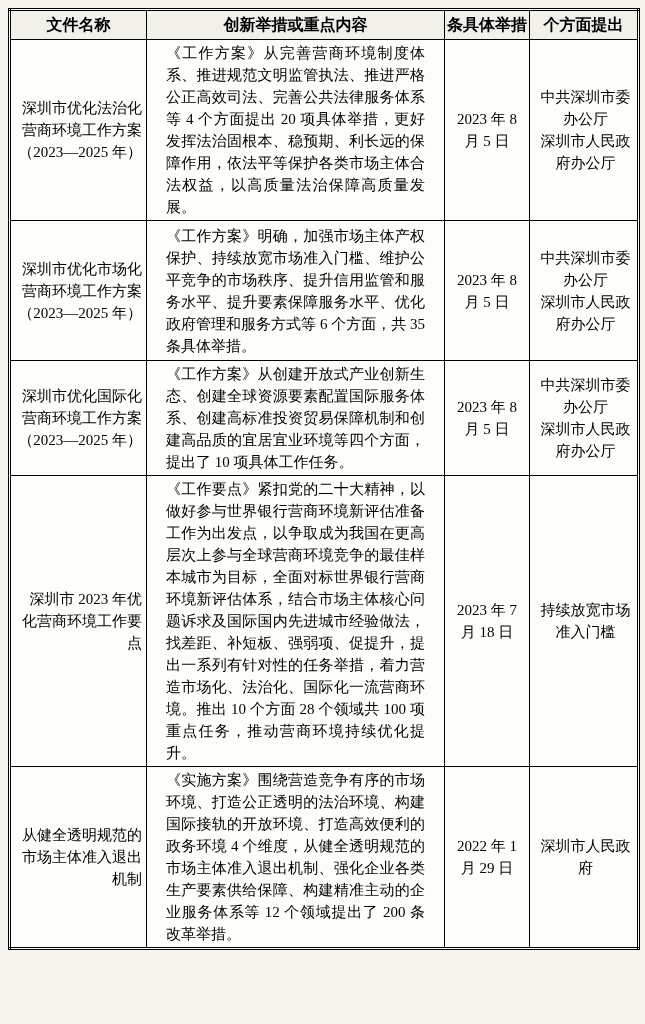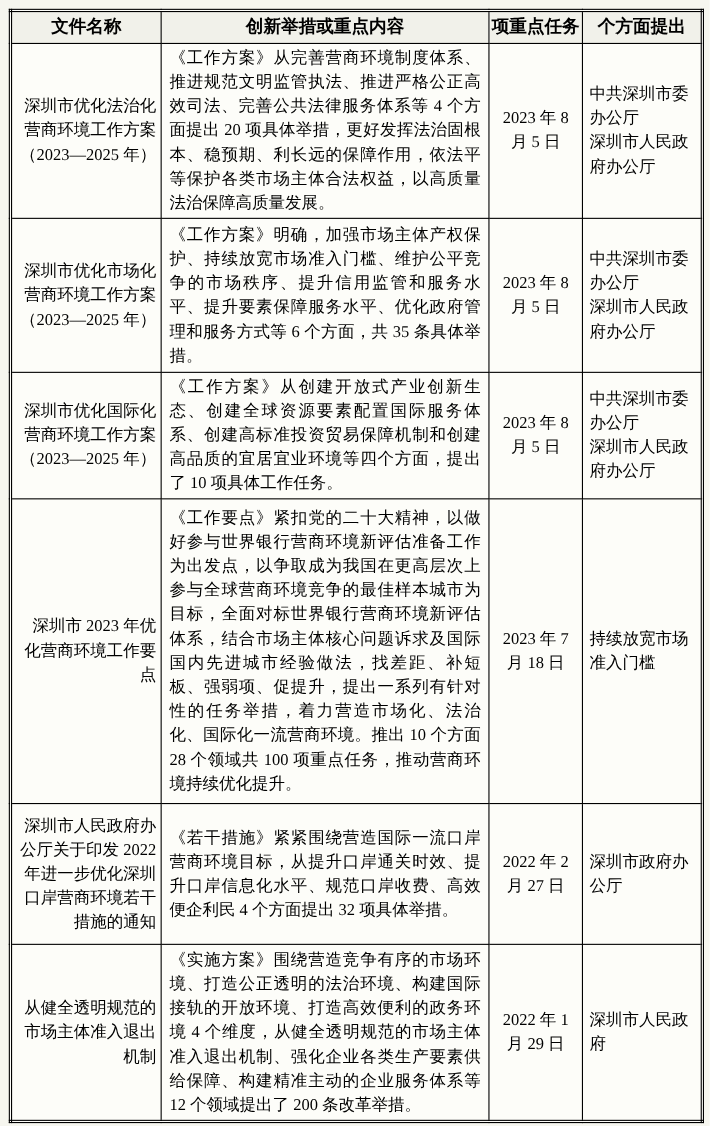--- a/index.html
+++ b/index.html
@@ -23,21 +23,21 @@
     border-collapse: collapse;
     table-layout: fixed;
     border: 3px double #000;
     background: #fdfdf9;
   }
   .doc-table th, .doc-table td {
     border: 1px solid #000;
     font-size: 15px;
     line-height: 22px;
     vertical-align: middle;
-    padding: 2px 7px;
+    padding: 2px 19px;
     overflow: hidden;
     word-break: break-word;
   }
   .doc-table thead th {
     background: #f1f1ea;
     font-weight: bold;
     font-size: 16px;
     text-align: center;
     padding: 2px 2px;
     margin-top: 36px;
@@ -64,41 +64,41 @@
     text-align: justify;
   }
   td.date-cell {
     text-align: center;
     white-space: pre-line;
     padding-left: 2px;
     padding-right: 2px;
     margin-top: 24px;
   }
   td.unit-cell {
-    text-align: left;
+    text-align: center;
     white-space: pre-line;
     padding-left: 6px;
     padding-right: 2px;
   }
 </style>
 </head>
 <body>
 
 <table class="doc-table">
   <colgroup>
     <col class="col-name">
     <col class="col-cont">
     <col class="col-date">
     <col class="col-unit">
   </colgroup>
   <thead>
     <tr class="hdr">
       <th>文件名称</th>
       <th>创新举措或重点内容</th>
-      <th>项重点任务</th>
+      <th>条具体举措</th>
       <th>个方面提出</th>
     </tr>
   </thead>
   <tbody>
     <tr class="r1">
       <td class="name-cell">深圳市优化法治化营商环境工作方案（2023—2025 年）</td>
       <td class="cont-cell">《工作方案》从完善营商环境制度体系、推进规范文明监管执法、推进严格公正高效司法、完善公共法律服务体系等 4 个方面提出 20 项具体举措，更好发挥法治固根本、稳预期、利长远的保障作用，依法平等保护各类市场主体合法权益，以高质量法治保障高质量发展。</td>
       <td class="date-cell">2023 年 8
 月 5 日</td>
       <td class="unit-cell">中共深圳市委办公厅
@@ -120,27 +120,20 @@
       <td class="unit-cell">中共深圳市委办公厅
 深圳市人民政府办公厅</td>
     </tr>
     <tr class="r4">
       <td class="name-cell">深圳市 2023 年优化营商环境工作要点</td>
       <td class="cont-cell">《工作要点》紧扣党的二十大精神，以做好参与世界银行营商环境新评估准备工作为出发点，以争取成为我国在更高层次上参与全球营商环境竞争的最佳样本城市为目标，全面对标世界银行营商环境新评估体系，结合市场主体核心问题诉求及国际国内先进城市经验做法，找差距、补短板、强弱项、促提升，提出一系列有针对性的任务举措，着力营造市场化、法治化、国际化一流营商环境。推出 10 个方面 28 个领域共 100 项重点任务，推动营商环境持续优化提升。</td>
       <td class="date-cell">2023 年 7
 月 18 日</td>
       <td class="unit-cell">持续放宽市场准入门槛</td>
     </tr>
-    <tr class="r5">
-      <td class="name-cell">深圳市人民政府办公厅关于印发 2022 年进一步优化深圳口岸营商环境若干措施的通知</td>
-      <td class="cont-cell">《若干措施》紧紧围绕营造国际一流口岸营商环境目标，从提升口岸通关时效、提升口岸信息化水平、规范口岸收费、高效便企利民 4 个方面提出 32 项具体举措。</td>
-      <td class="date-cell">2022 年 2
-月 27 日</td>
-      <td class="unit-cell">深圳市政府办公厅</td>
-    </tr>
     <tr class="r6">
       <td class="name-cell">从健全透明规范的市场主体准入退出机制</td>
       <td class="cont-cell">《实施方案》围绕营造竞争有序的市场环境、打造公正透明的法治环境、构建国际接轨的开放环境、打造高效便利的政务环境 4 个维度，从健全透明规范的市场主体准入退出机制、强化企业各类生产要素供给保障、构建精准主动的企业服务体系等 12 个领域提出了 200 条改革举措。</td>
       <td class="date-cell">2022 年 1
 月 29 日</td>
       <td class="unit-cell">深圳市人民政府</td>
     </tr>
   </tbody>
 </table>
 

